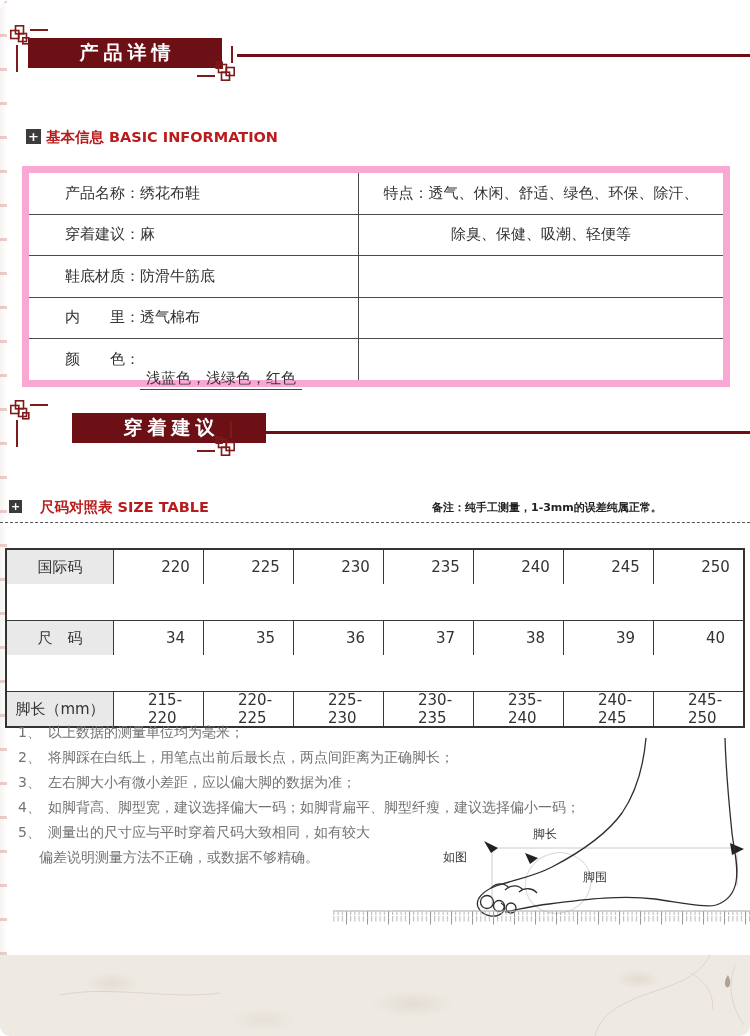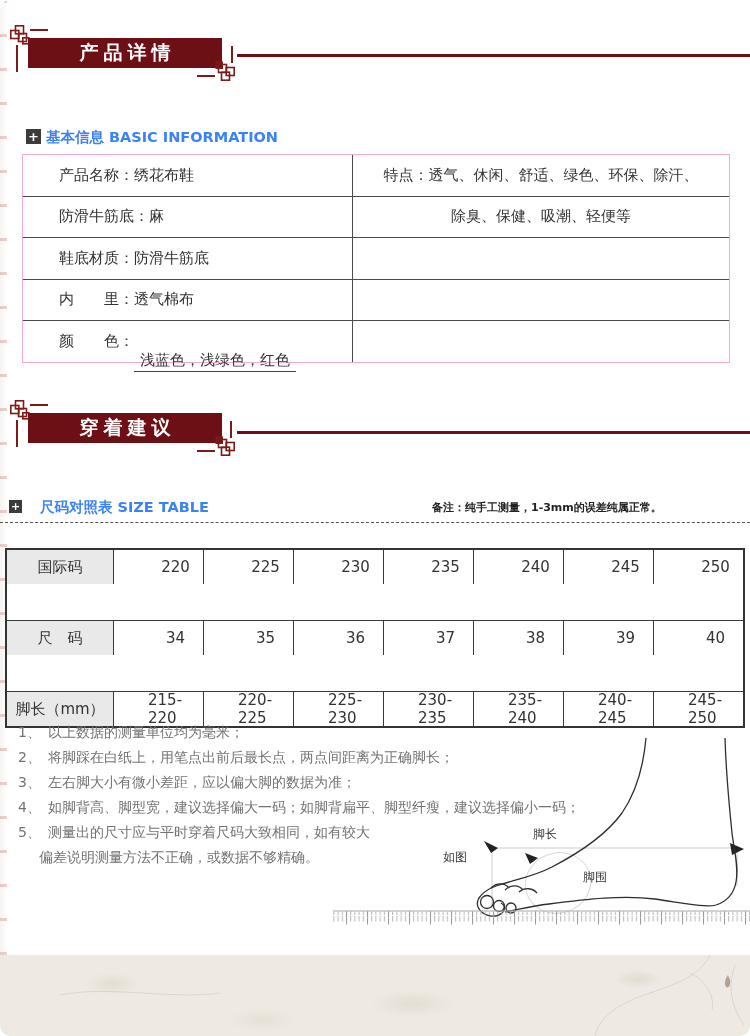--- a/index.html
+++ b/index.html
@@ -16,26 +16,26 @@
       letter-spacing:5px;text-indent:5px;}
   .knot{position:absolute;width:20px;height:20px;}
   .knot rect{fill:none;stroke:#7d1a1a;stroke-width:1.6;}
   .knot.flip{transform:rotate(180deg);}
   .dline{position:absolute;background:#7d1a1a;}
   .hline-long{position:absolute;height:3px;background:#6d1016;}
   
   .plus{position:absolute;background:#3b3b3b;color:#fff;text-align:center;font-weight:bold;}
   .plus.big{width:15px;height:15px;font-size:13px;line-height:15px;}
   .plus.small{width:13px;height:13px;font-size:11px;line-height:13px;}
-  .sec-head{position:absolute;font-weight:bold;color:#3b82f6;font-size:14.5px;white-space:nowrap;}
+  .sec-head{position:absolute;font-weight:bold;color:#b91c1c;font-size:14.5px;white-space:nowrap;}
   .sec-head .en{margin-left:5px;}
   .remark{position:absolute;left:432px;top:500px;font-size:11px;font-weight:bold;color:#222;}
   .dashed{position:absolute;left:0;top:522px;width:750px;border-top:1px dashed #555;}
   
-  .bi{position:absolute;left:22px;top:154px;width:708px;border:1px solid #f9a8d4;box-sizing:border-box;}
+  .bi{position:absolute;left:22px;top:166px;width:708px;border:7px solid #f9a8d4;box-sizing:border-box;}
   .bi-row{display:flex;height:40.5px;}
   .bi-row + .bi-row{border-top:1px solid #4a4a4a;}
   .bi-left{width:330px;border-right:1px solid #4a4a4a;display:flex;align-items:center;
       padding-left:36px;box-sizing:border-box;font-size:15px;white-space:nowrap;}
   .bi-right{flex:1;display:flex;align-items:center;justify-content:center;font-size:15px;}
   .underlined{border-bottom:1px solid #444;padding:0 6px 1px 6px;margin-top:40px;}
   
   .st{position:absolute;left:5px;top:548px;width:740px;border:2px solid #333;box-sizing:border-box;}
   .st-row{display:flex;height:34px;}
   .st-row + .st-row{border-top:1px solid #3a3a3a;margin-top:36px;}
@@ -97,21 +97,21 @@
   <div class="bi">
     <div class="bi-row">
       <div class="bi-left">
           <span>产品名称：</span>
           <span>绣花布鞋</span>
         </div>
       <div class="bi-right">特点：透气、休闲、舒适、绿色、环保、除汗、</div>
     </div>
     <div class="bi-row">
       <div class="bi-left">
-          <span>防滑牛筋底：</span>
+          <span>穿着建议：</span>
           <span>麻</span>
         </div>
       <div class="bi-right">除臭、保健、吸潮、轻便等</div>
     </div>
     <div class="bi-row">
       <div class="bi-left">
           <span>鞋底材质：</span>
           <span>防滑牛筋底</span>
         </div>
       <div class="bi-right"></div>
@@ -134,21 +134,21 @@
 
   <div>
     <svg class="knot" style="left:10px;top:400px;" viewBox="0 0 20 20">
       <rect x="5.5" y="0.8" width="8" height="8"></rect>
         <rect x="0.8" y="5.5" width="8" height="8"></rect>
       <rect x="8.5" y="8.5" width="8" height="8"></rect>
         <rect x="12.8" y="12.8" width="6" height="6"></rect>
     </svg>
     <div class="dline" style="left:30px;top:404px;width:18px;height:2px;"></div>
     <div class="dline" style="left:16px;top:420px;width:2px;height:27px;"></div>
-    <div class="sec-bar" style="top:413px;">穿着建议</div>
+    <div class="sec-bar" style="top:413px;margin-left:44px;">穿着建议</div>
     <div class="dline" style="left:230px;top:421px;width:2px;height:17px;"></div>
     <div class="dline" style="left:197px;top:450px;width:18px;height:2px;"></div>
     <svg class="knot flip" style="left:215px;top:436px;" viewBox="0 0 20 20">
       <rect x="5.5" y="0.8" width="8" height="8"></rect>
         <rect x="0.8" y="5.5" width="8" height="8"></rect>
       <rect x="8.5" y="8.5" width="8" height="8"></rect>
         <rect x="12.8" y="12.8" width="6" height="6"></rect>
     </svg>
     <div class="hline-long" style="left:237px;top:431px;width:513px;"></div>
   </div>

